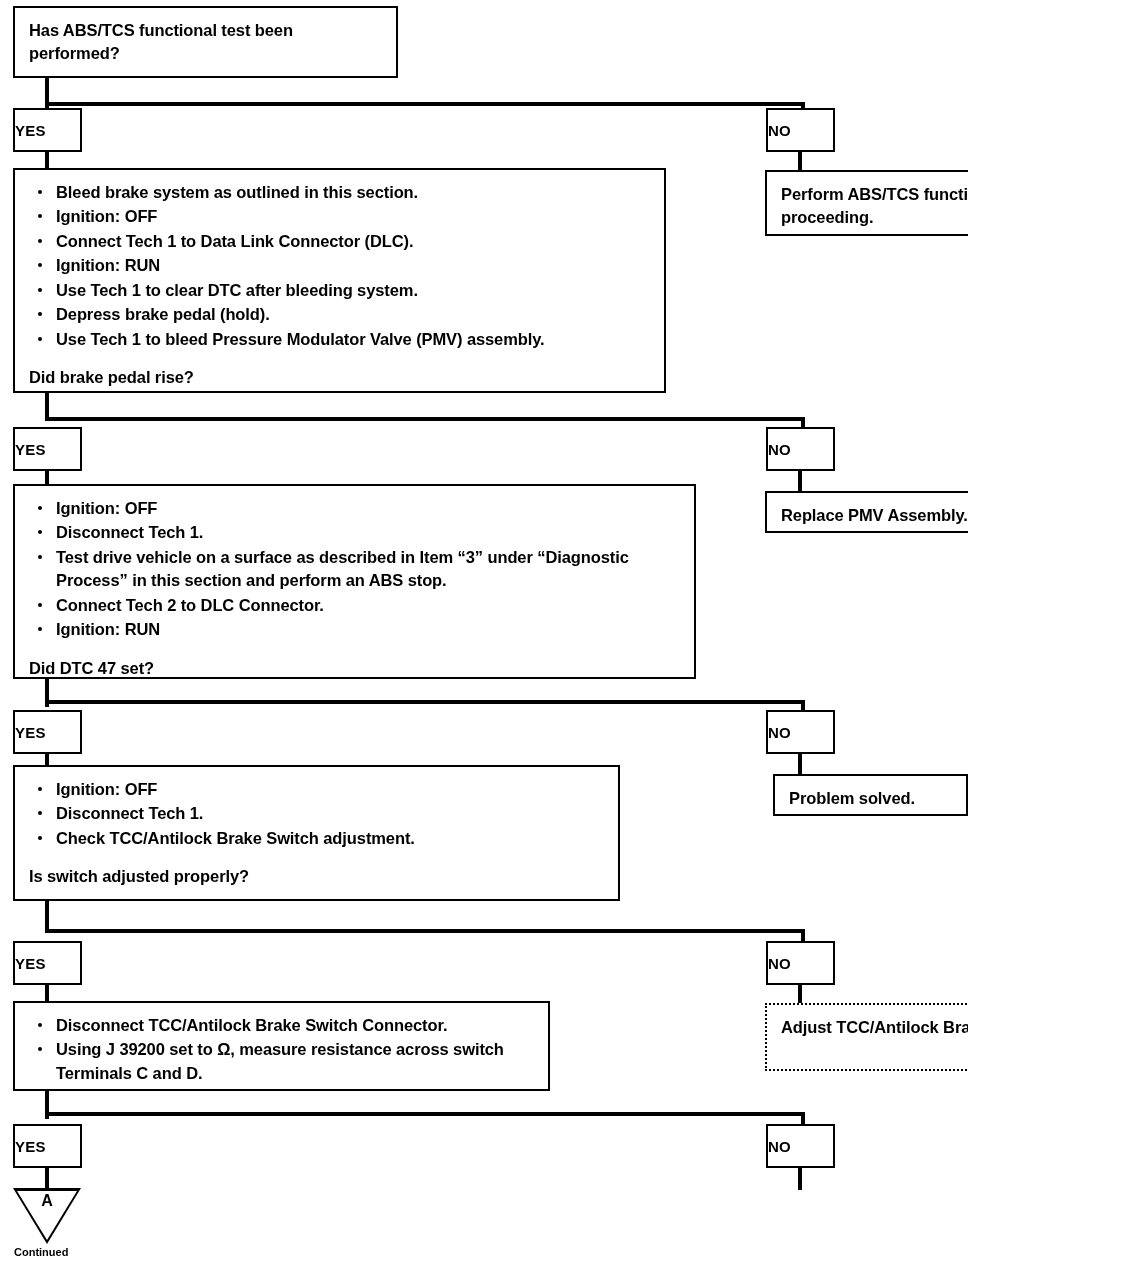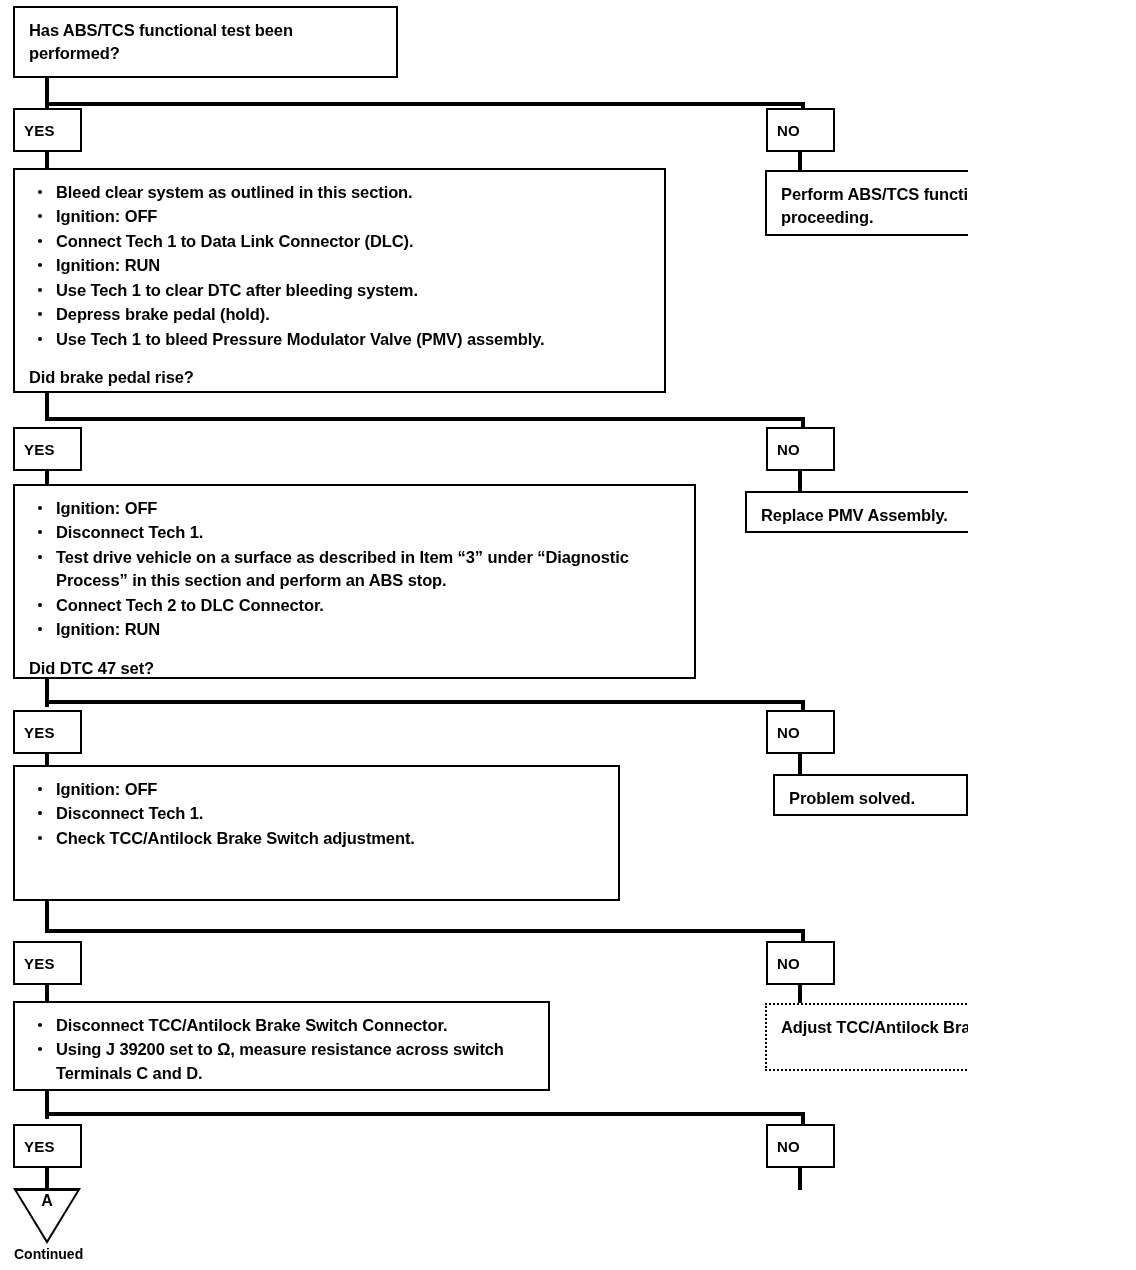--- a/index.html
+++ b/index.html
@@ -36,21 +36,20 @@
     position: absolute;
     border: 2px solid #000;
     background: #fff;
     box-sizing: border-box;
     display: flex;
     align-items: center;
   }
   .decision span {
     font-size: 15px;
     font-weight: bold;
-    padding-left: 9px;
     letter-spacing: 0.2px;
   }
   ul.bullets {
     margin: 0;
     padding: 0;
     list-style: none;
   }
   ul.bullets li {
     position: relative;
     padding-left: 27px;
@@ -104,21 +103,21 @@
     border-top: 49px solid #fff;
   }
   .tri-label {
     position: absolute;
     font-size: 16px;
     font-weight: bold;
     text-align: center;
   }
   .continued {
     position: absolute;
-    font-size: 14px;
+    font-size: 11px;
     font-weight: bold;
   }
 </style>
 </head>
 <body>
 
 <div id="page">
 
   <div class="box" style="left:13px; top:6px; width:385px; height:72px;">
     <div class="box-inner">Has ABS/TCS functional test been performed?</div>
@@ -139,21 +138,21 @@
   <div class="line-v" style="left:45px; top:152px; height:18px;"></div>
   <div class="line-v" style="left:798px; top:152px; height:20px;"></div>
 
   <div class="box" style="left:765px; top:170px; width:346px; height:66px;">
     <div class="box-inner">Perform ABS/TCS functional test before proceeding.</div>
   </div>
 
   <div class="box" style="left:13px; top:168px; width:653px; height:225px;">
     <div class="box-inner">
       <ul class="bullets">
-        <li>Bleed clear system as outlined in this section.</li>
+        <li>Bleed brake system as outlined in this section.</li>
         <li>Ignition:  OFF</li>
         <li>Connect Tech 1 to Data Link Connector (DLC).</li>
         <li>Ignition:  RUN</li>
         <li>Use Tech 1 to clear DTC after bleeding system.</li>
         <li>Depress brake pedal (hold).</li>
         <li>Use Tech 1 to bleed Pressure Modulator Valve (PMV) assembly.</li>
       </ul>
       <div class="tail">Did brake pedal rise?</div>
     </div>
   </div>
@@ -165,21 +164,21 @@
   <div class="decision" style="left:13px; top:427px; width:69px; height:44px;">
     <span>YES</span>
   </div>
   <div class="decision" style="left:766px; top:427px; width:69px; height:44px;">
     <span>NO</span>
   </div>
 
   <div class="line-v" style="left:45px; top:471px; height:16px;"></div>
   <div class="line-v" style="left:798px; top:471px; height:22px;"></div>
 
-  <div class="box" style="left:745px; top:491px; width:265px; height:42px;">
+  <div class="box" style="left:765px; top:491px; width:265px; height:42px;">
     <div class="box-inner">Replace PMV Assembly.</div>
   </div>
 
   <div class="box" style="left:13px; top:484px; width:683px; height:195px;">
     <div class="box-inner">
       <ul class="bullets">
         <li>Ignition:  OFF</li>
         <li>Disconnect Tech 1.</li>
         <li>Test drive vehicle on a surface as described in Item “3” under “Diagnostic Process” in this section and perform an ABS stop.</li>
         <li>Connect Tech 2 to DLC Connector.</li>
@@ -207,20 +206,21 @@
     <div class="box-inner">Problem solved.</div>
   </div>
 
   <div class="box" style="left:13px; top:765px; width:607px; height:136px;">
     <div class="box-inner">
       <ul class="bullets">
         <li>Ignition:  OFF</li>
         <li>Disconnect Tech 1.</li>
         <li>Check TCC/Antilock Brake Switch adjustment.</li>
       </ul>
+      <div class="tail">Is switch adjusted properly?</div>
     </div>
   </div>
 
   <div class="line-v" style="left:45px; top:901px; height:30px;"></div>
   <div class="line-h" style="left:45px; top:929px; width:760px;"></div>
   <div class="line-v" style="left:801px; top:929px; height:12px;"></div>
 
   <div class="decision" style="left:13px; top:941px; width:69px; height:44px;">
     <span>YES</span>
   </div>

